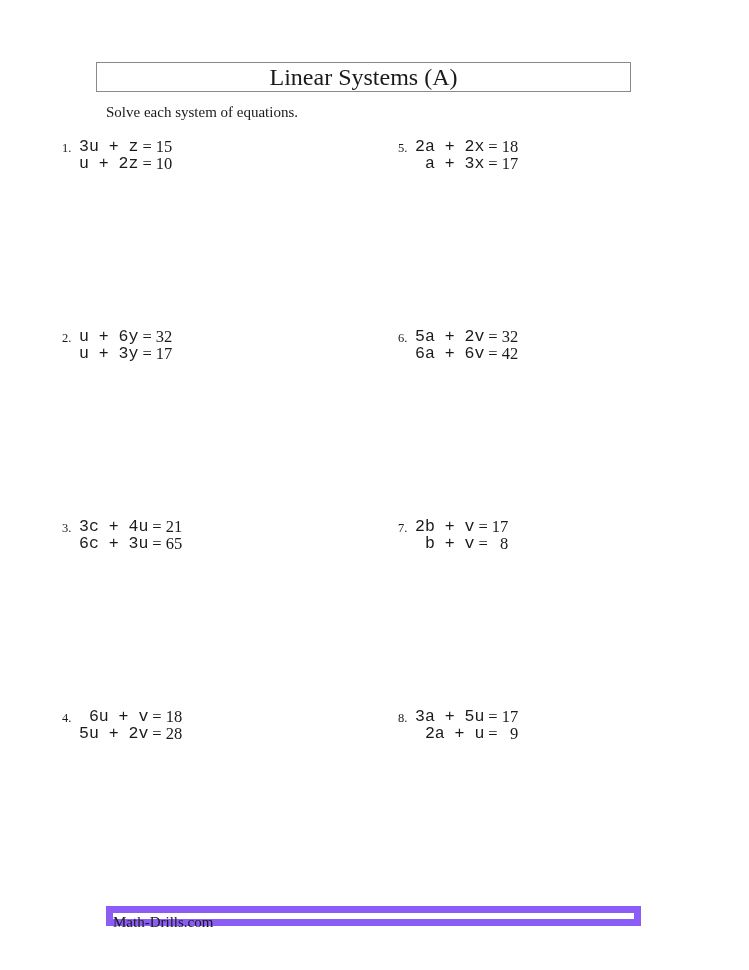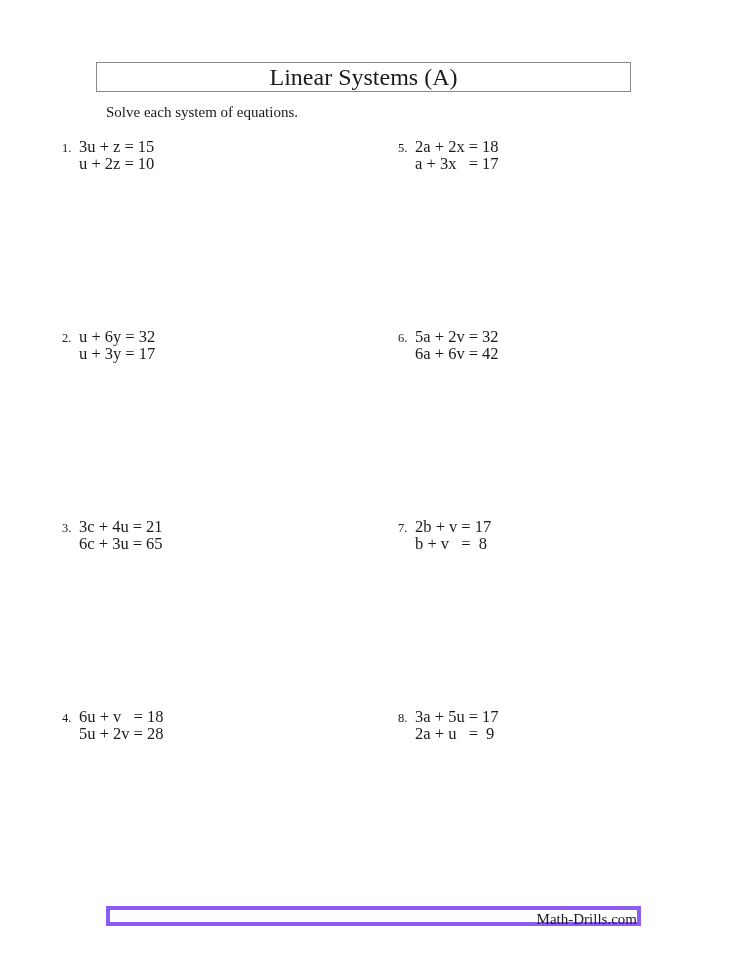--- a/index.html
+++ b/index.html
@@ -47,32 +47,32 @@
       font-size: 12.5px;
       line-height: 18px;
       width: 17px;
       margin-top: 1px;
     }
     .eqs {
       display: grid;
       grid-template-columns: auto auto auto;
       column-gap: 0;
     }
-    .lhs { text-align: left; white-space: pre; }
+    .lhs { text-align: right; white-space: pre; font-family: Liberation Mono, monospace; }
     .eq { padding: 0 4px; text-align: center; }
-    .rhs { text-align: center; white-space: pre; }
+    .rhs { text-align: right; white-space: pre; }
     .footer-box {
       position: absolute;
       left: 106px;
       top: 906px;
       width: 535px;
       height: 20px;
-      border: 4px solid #8b5cf6;
+      border: 7px solid #8b5cf6;
       box-sizing: border-box;
-      text-align: right;
+      text-align: left;
       font-size: 15px;
       line-height: 18px;
     }
   </style>
 </head>
 <body>
 
 <div class="title-box">
   <span>Linear Systems (A)</span>
 </div>

